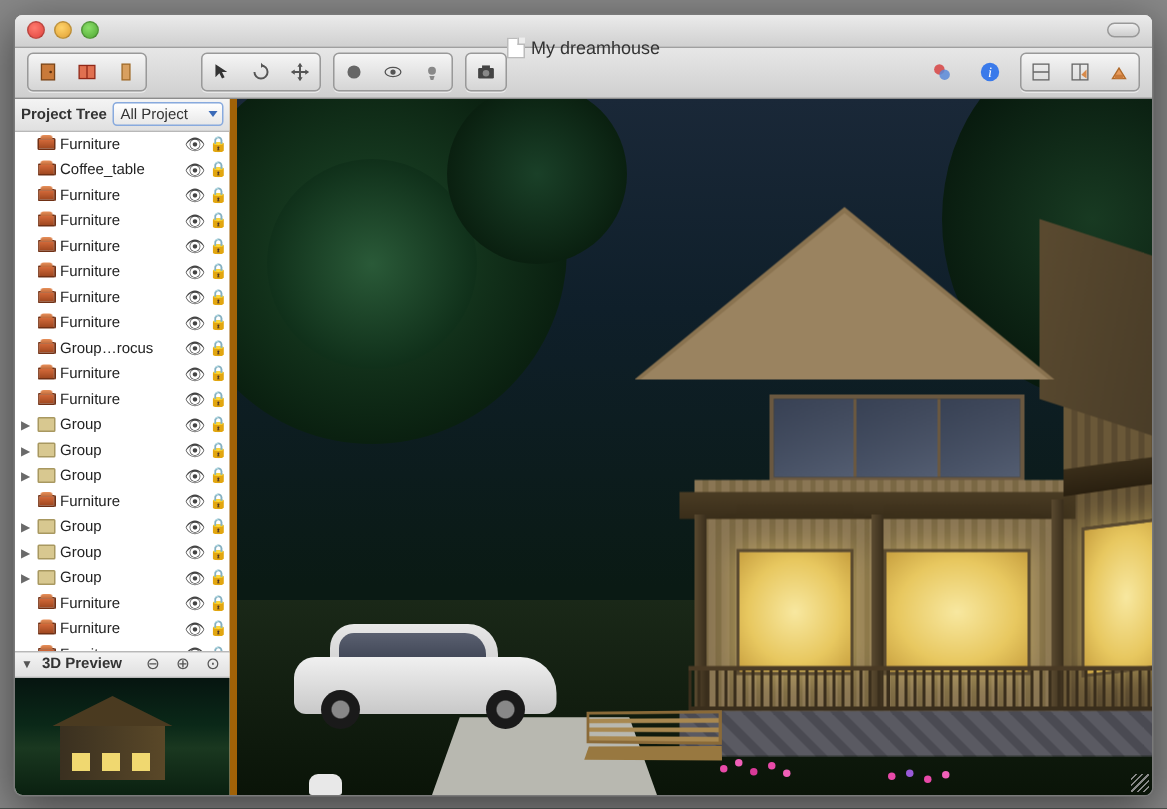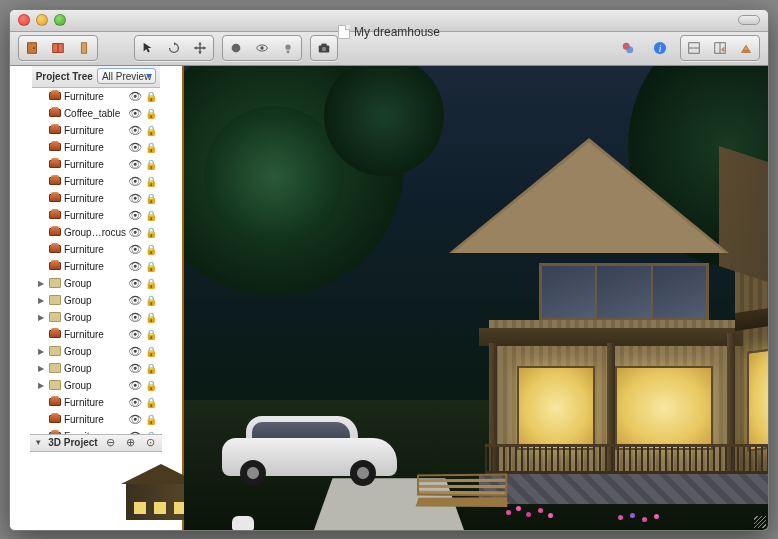--- a/index.html
+++ b/index.html
@@ -14,21 +14,21 @@
 .title { position: absolute; left: 0; right: 0; text-align: center; font-size: 12px; color: #333; pointer-events: none; display: flex; justify-content: center; align-items: center; gap: 4px; margin-top: 24px; }
 .doc-icon { width: 12px; height: 14px; background: #fff; border: 1px solid #bbb; display: inline-block; position: relative; }
 .doc-icon::after { content: ""; position: absolute; top: -1px; right: -1px; width: 4px; height: 4px; background: #ededed; border-left: 1px solid #bbb; border-bottom: 1px solid #bbb; }
 .pill { width: 22px; height: 10px; border-radius: 5px; background: linear-gradient(#efefef,#cdcdcd); border: 1px solid #999; margin-left: auto; }
 .toolbar { height: 34px; background: linear-gradient(#e7e7e7,#cfcfcf); border-bottom: 1px solid #8c8c8c; display: flex; align-items: center; padding: 0 8px; gap: 8px; }
 .tgroup { display: flex; gap: 2px; background: linear-gradient(#f5f5f5,#d5d5d5); border: 1px solid #999; border-radius: 4px; padding: 1px; box-shadow: 0 1px 0 rgba(255,255,255,0.5); }
 .tbtn { width: 24px; height: 22px; display: flex; align-items: center; justify-content: center; border-radius: 3px; cursor: pointer; }
 .ticon { width: 14px; height: 14px; }
 .spacer { flex: 1; }
 .content { flex: 1; display: flex; overflow: hidden; }
-.sidebar { width: 174px; background: #fff; border-right: 2px solid #a16207; display: flex; flex-direction: column; align-items: center; }
+.sidebar { width: 148px; background: #fff; border-right: 5px solid #a16207; display: flex; flex-direction: column; }
 .side-head { height: 22px; background: linear-gradient(#f4f4f4,#e0e0e0); border-bottom: 1px solid #b8b8b8; display: flex; align-items: center; padding: 0 4px; gap: 4px; font-size: 10px; }
 .side-head .lbl { font-weight: bold; color: #333; }
 .dropdown { flex: 1; height: 16px; background: linear-gradient(#fff,#e8e8e8); border: 1px solid #88aade; border-radius: 3px; display: flex; align-items: center; padding: 0 4px; font-size: 10px; color: #333; position: relative; cursor: pointer; }
 .dropdown::after { content: ""; position: absolute; right: 3px; width: 0; height: 0; border-left: 3px solid transparent; border-right: 3px solid transparent; border-top: 4px solid #3a6ab8; }
 .tree { flex: 1; overflow-y: auto; overflow-x: hidden; }
 .tree::-webkit-scrollbar { width: 14px; }
 .tree::-webkit-scrollbar-track { background: #f0f0f0; border-left: 1px solid #ccc; }
 .tree::-webkit-scrollbar-thumb { background: linear-gradient(90deg,#7aa8e8,#4a80d8); border-radius: 7px; border: 2px solid #f0f0f0; }
 .row { height: 17px; display: flex; align-items: center; padding-left: 4px; gap: 2px; white-space: nowrap; cursor: pointer; }
 .disc { width: 8px; color: #6a6a6a; font-size: 8px; }
@@ -205,21 +205,21 @@
         </div>
     </div>
   </div>
 
   <div class="content">
 
     <div class="sidebar">
       <div class="side-head">
         <span class="lbl">Project Tree</span>
         <div class="dropdown">
-          <span>All Preview</span>
+          <span>All Project</span>
         </div>
       </div>
       <div class="tree" id="tree">
           <div class="row">
             <span class="disc"></span>
             <span class="itemicon">
               <span class="furn"></span>
             </span>
             <span class="name">Furniture</span>
             <span class="eye">👁</span>
@@ -401,21 +401,21 @@
             <span class="itemicon">
               <span class="furn"></span>
             </span>
             <span class="name">Furniture</span>
             <span class="eye">👁</span>
             <span class="lock">🔒</span>
           </div>
         </div>
       <div class="preview-head">
         <span class="disc2">▼</span>
-        <span class="lbl2">3D Project</span>
+        <span class="lbl2">3D Preview</span>
         <span class="pbtn">⊖</span>
         <span class="pbtn">⊕</span>
         <span class="pbtn">⊙</span>
       </div>
       <div class="preview">
         <div class="mini-house">
           <div class="mini-win" style="left:8px;bottom:6px"></div>
           <div class="mini-win" style="left:28px;bottom:6px"></div>
           <div class="mini-win" style="left:48px;bottom:6px"></div>
         </div>

